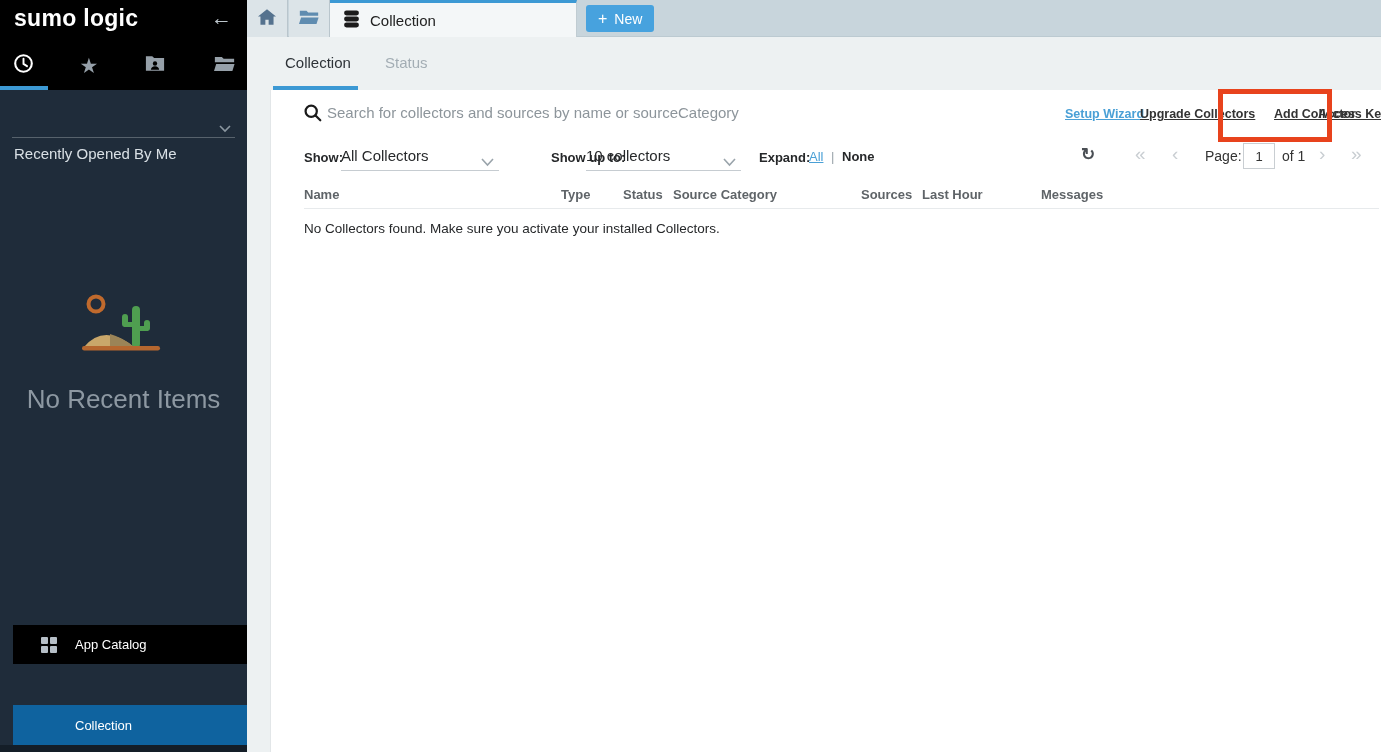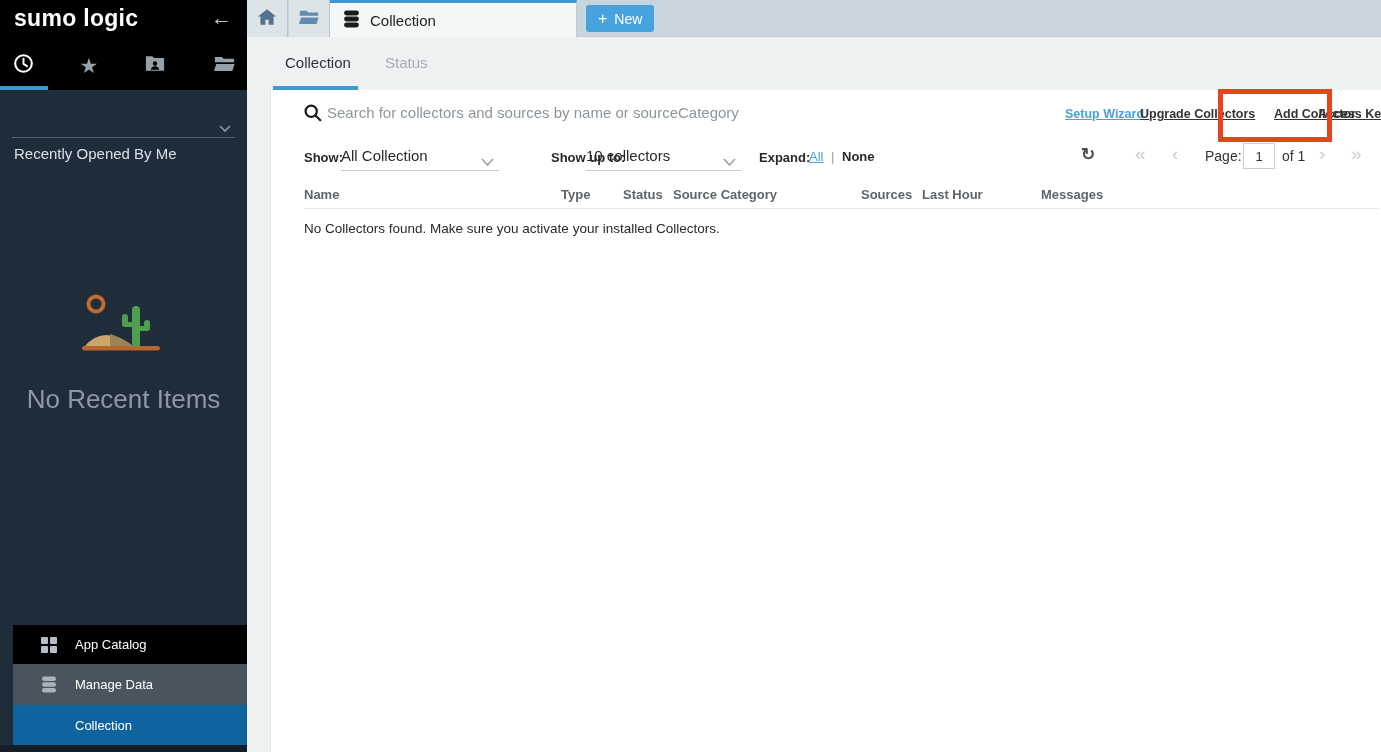--- a/index.html
+++ b/index.html
@@ -142,30 +142,20 @@
       <span class="mi-icon">
         <svg width="16" height="16" viewBox="0 0 16 16">
             <rect x="0" y="0" width="7" height="7" rx="1" fill="#b6bfc7"></rect>
             <rect x="9" y="0" width="7" height="7" rx="1" fill="#b6bfc7"></rect>
             <rect x="0" y="9" width="7" height="7" rx="1" fill="#b6bfc7"></rect>
             <rect x="9" y="9" width="7" height="7" rx="1" fill="#b6bfc7"></rect>
           </svg>
       </span>
       <span class="mi-label">App Catalog</span>
     </div>
-    <div class="menu-item mi-manage">
-      <span class="mi-icon">
-        <svg width="16" height="17" viewBox="0 0 16 17">
-            <rect x="1" y="0.5" width="14" height="4.6" rx="2.3" fill="#aab4bd"></rect>
-            <rect x="1" y="6.2" width="14" height="4.6" rx="2.3" fill="#aab4bd"></rect>
-            <rect x="1" y="11.9" width="14" height="4.6" rx="2.3" fill="#aab4bd"></rect>
-          </svg>
-      </span>
-      <span class="mi-label">Manage Data</span>
-    </div>
     <div class="menu-item mi-collection">
       <span class="mi-label">Collection</span>
     </div>
     <div class="sidebar-footer-strip"></div>
   </aside>
 
   <div class="tabbar">
     <div class="tb-btn tb-home">
       <span>
         <svg width="18" height="16" viewBox="0 0 22 19">
@@ -213,21 +203,21 @@
         </svg>
     </span>
     <input class="search-input" type="text" placeholder="Search for collectors and sources by name or sourceCategory" style="">
 
     <a class="top-link blue lk-setup">Setup Wizard</a>
     <a class="top-link lk-upgrade">Upgrade Collectors</a>
     <a class="top-link lk-add">Add Collector</a>
     <a class="top-link lk-access">Access Keys</a>
 
     <span class="f-label" style="left:33px;">Show:</span>
-    <span class="f-value" style="left:70px;">All Collection</span>
+    <span class="f-value" style="left:70px;">All Collectors</span>
     <span class="f-underline" style="left:70px; width:158px;"></span>
     <span class="f-chev" style="left:210px;">
       <svg width="13" height="9" viewBox="0 0 13 9">
           <path d="M1 1l5.5 6L12 1" fill="none" stroke="#9aa4ab" stroke-width="1.6"></path>
         </svg>
     </span>
 
     <span class="f-label" style="left:244px;margin-left:36px;">Show up to:</span>
     <span class="f-value" style="left:315px;">10 collectors</span>
     <span class="f-underline" style="left:315px; width:155px;"></span>

